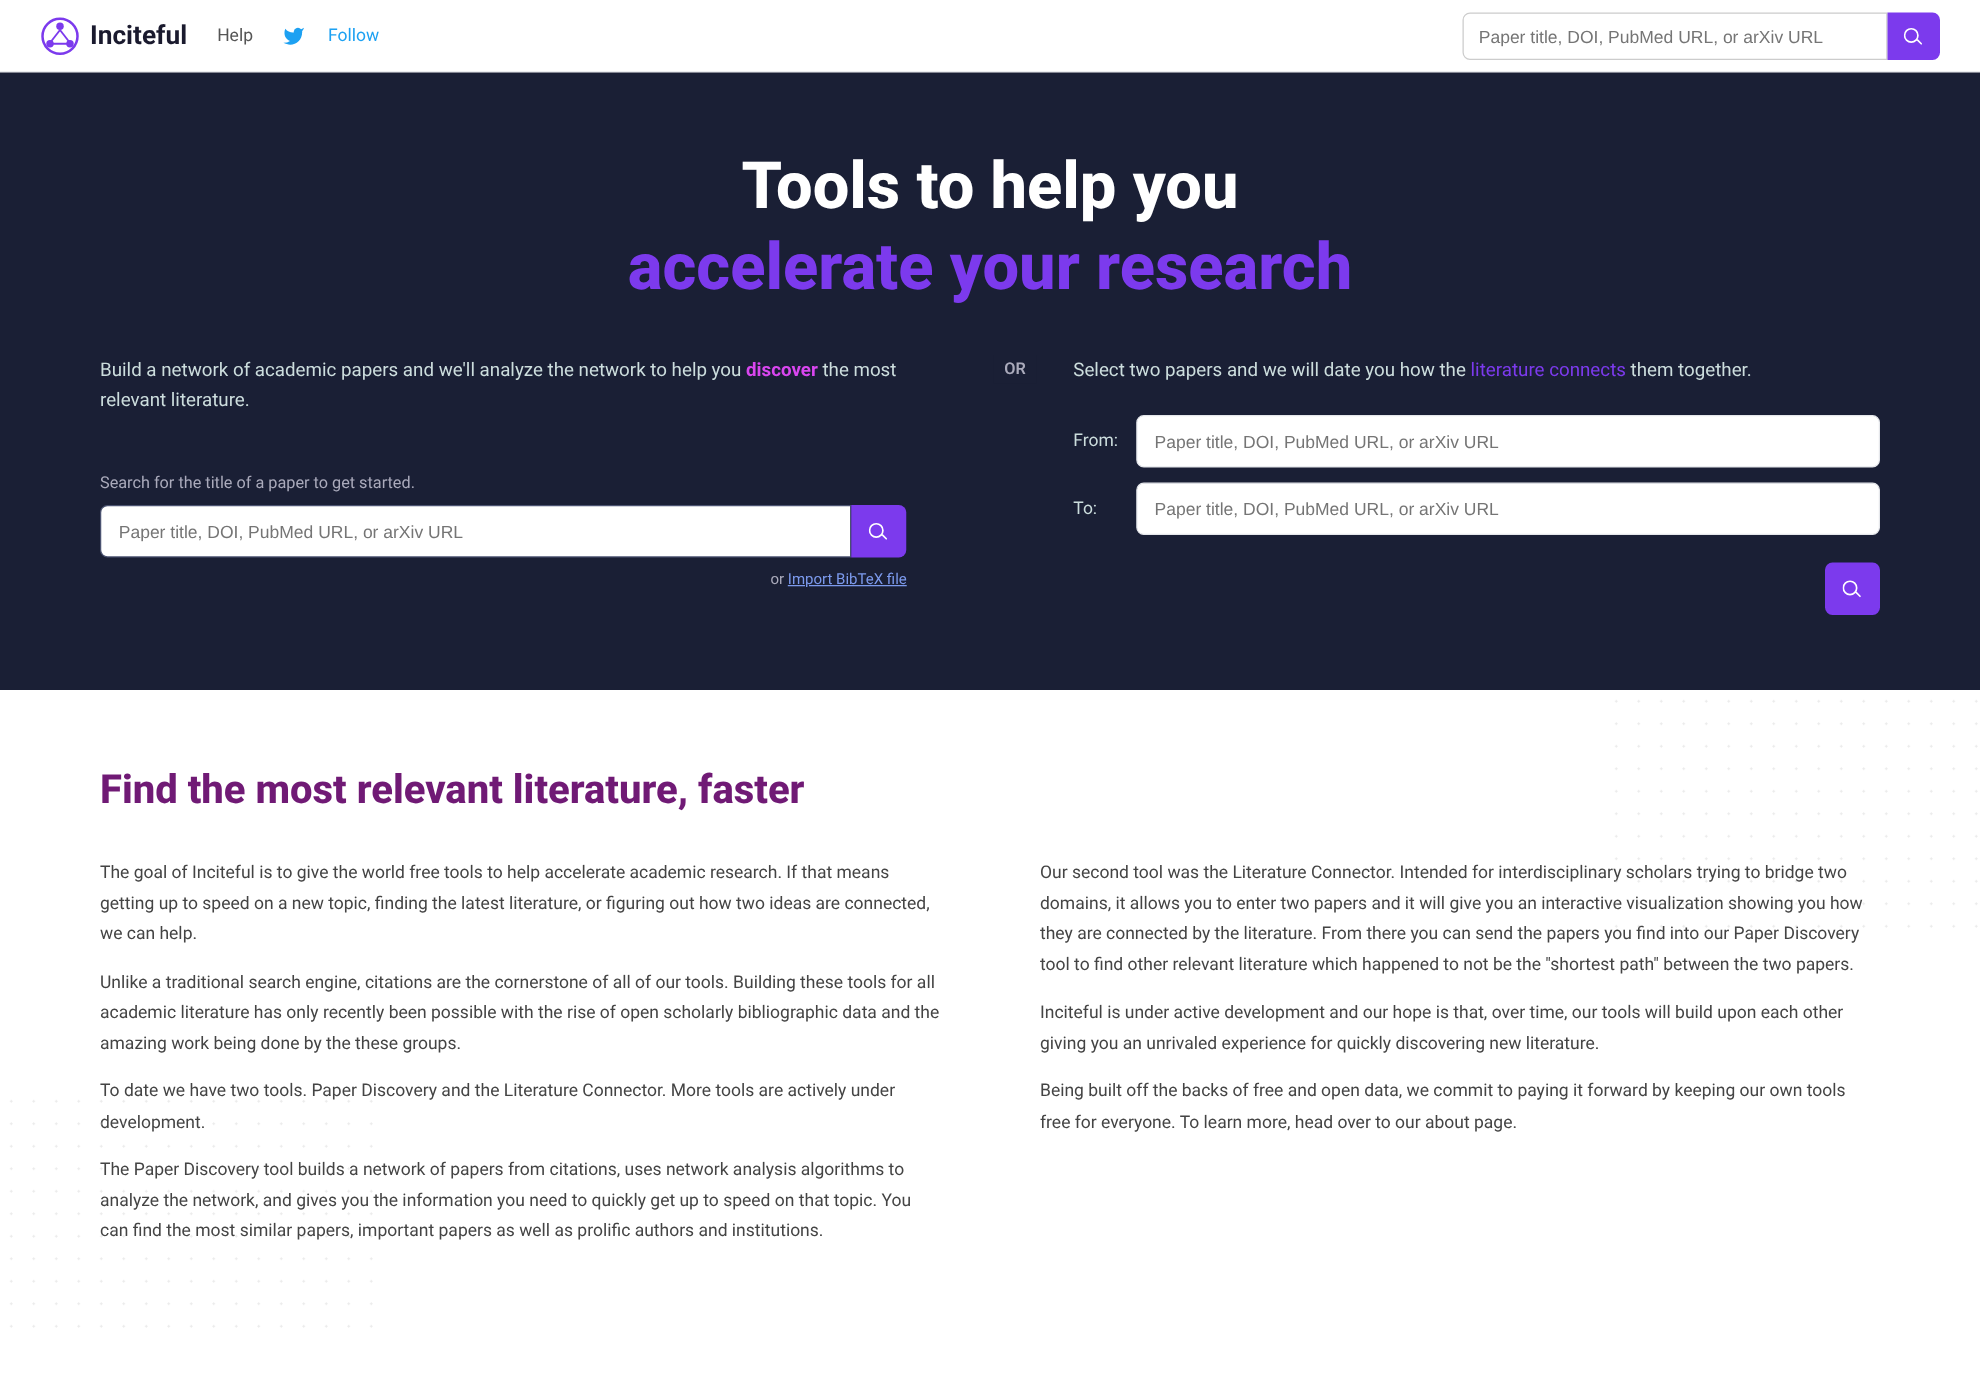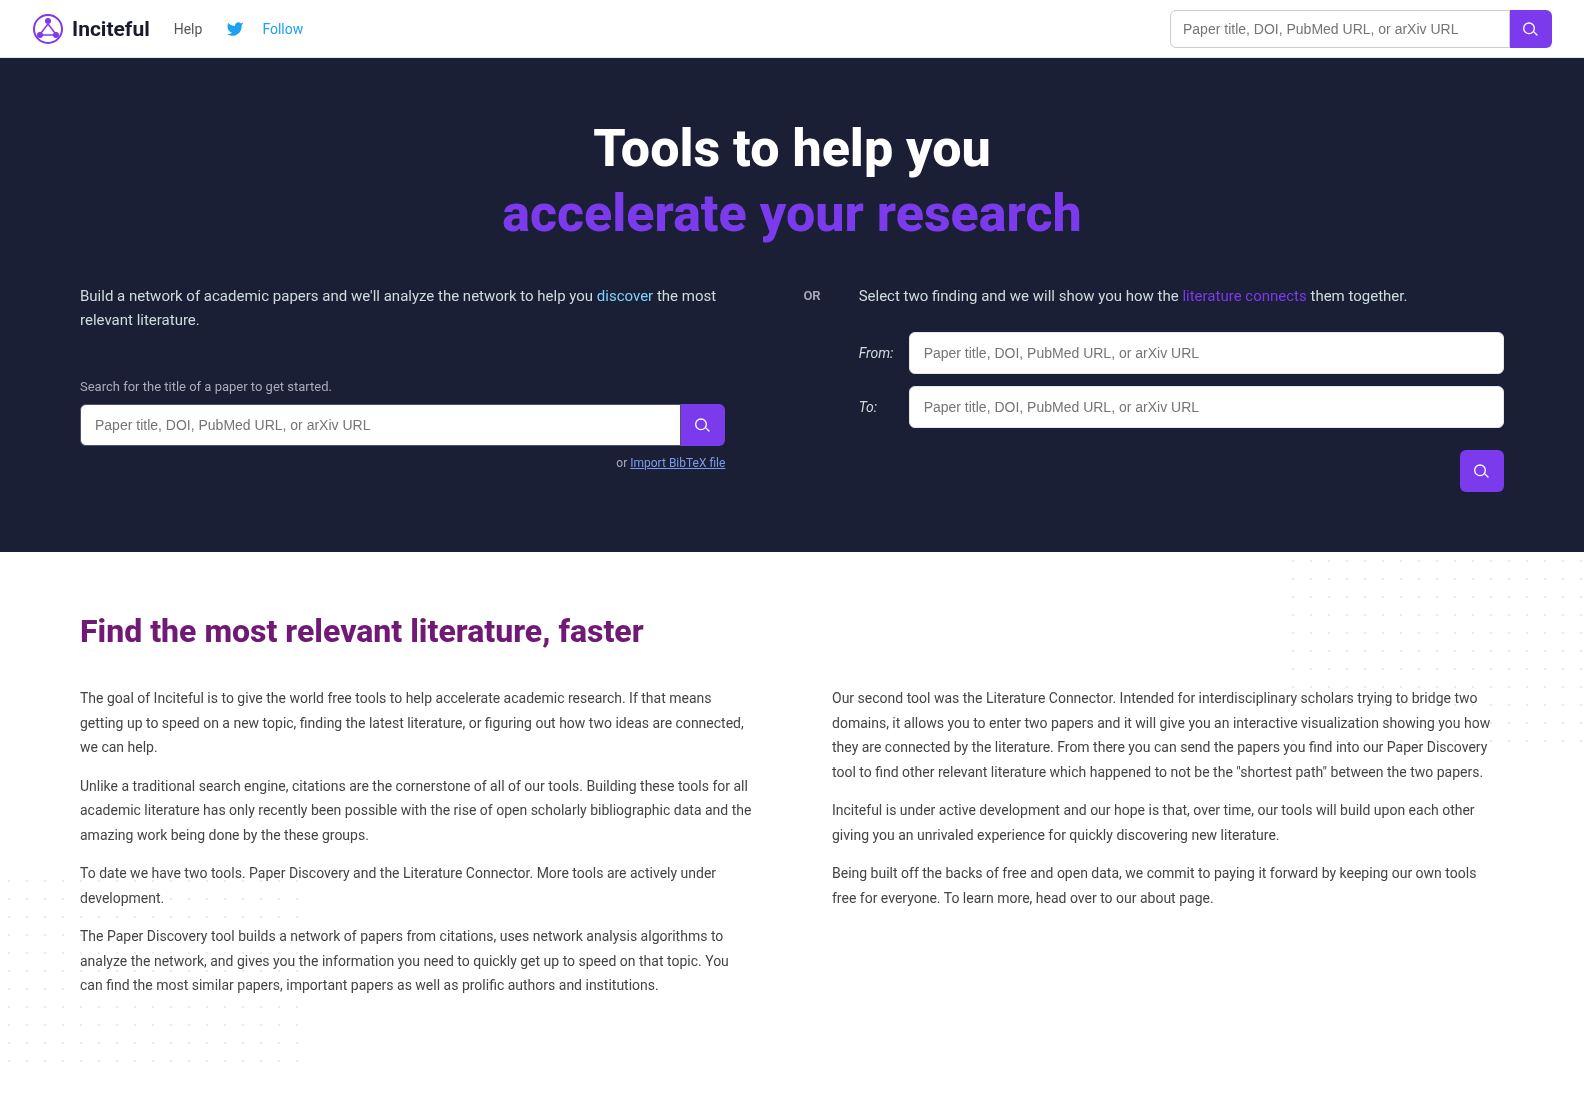--- a/index.html
+++ b/index.html
@@ -109,21 +109,21 @@
       flex: 1;
       padding-left: 20px;
     }
 
     .hero-desc {
       font-size: 15px;
       color: #cdd;
       line-height: 1.6;
       margin-bottom: 20px;
     }
-    .hero-desc .highlight { color: #7dd3fc; }
+    .hero-desc .highlight { color: #d946ef; font-weight: bold; }
 
     .hero-search-label {
       font-size: 13px;
       color: #aab;
       margin-bottom: 10px;
       margin-top: 47px;
     }
     .hero-search-row {
       display: flex;
       align-items: center;
@@ -180,21 +180,20 @@
     .field-row {
       display: flex;
       align-items: center;
       margin-bottom: 12px;
     }
     .field-label {
       font-size: 14px;
       color: #cdd;
       width: 50px;
       flex-shrink: 0;
-      font-style: italic;
     }
     .field-input {
       flex: 1;
       height: 42px;
       border: 1px solid #e5e7eb;
       border-radius: 6px;
       padding: 0 14px;
       font-size: 14px;
       background: #fff;
       color: #999;
@@ -321,21 +320,21 @@
     </div>
 
     <div style="display:flex;flex-direction:column;align-items:center;justify-content:center;padding:0 10px;">
       <div style="flex:1;width:1px;background:#3a4060;"></div>
       <span class="or-text">OR</span>
       <div style="flex:1;width:1px;background:#3a4060;"></div>
     </div>
 
     <div class="hero-right">
       <p class="hero-right-desc">
-        <span>Select two finding and we will show you how the </span><span class="highlight">literature connects</span><span> them together.</span>
+        <span>Select two papers and we will date you how the </span><span class="highlight">literature connects</span><span> them together.</span>
       </p>
       <div class="field-row">
         <span class="field-label">From:</span>
         <input class="field-input" type="text" placeholder="Paper title, DOI, PubMed URL, or arXiv URL" style="">
       </div>
       <div class="field-row">
         <span class="field-label">To:</span>
         <input class="field-input" type="text" placeholder="Paper title, DOI, PubMed URL, or arXiv URL" style="">
       </div>
       <div style="text-align:right;margin-top:10px;">

